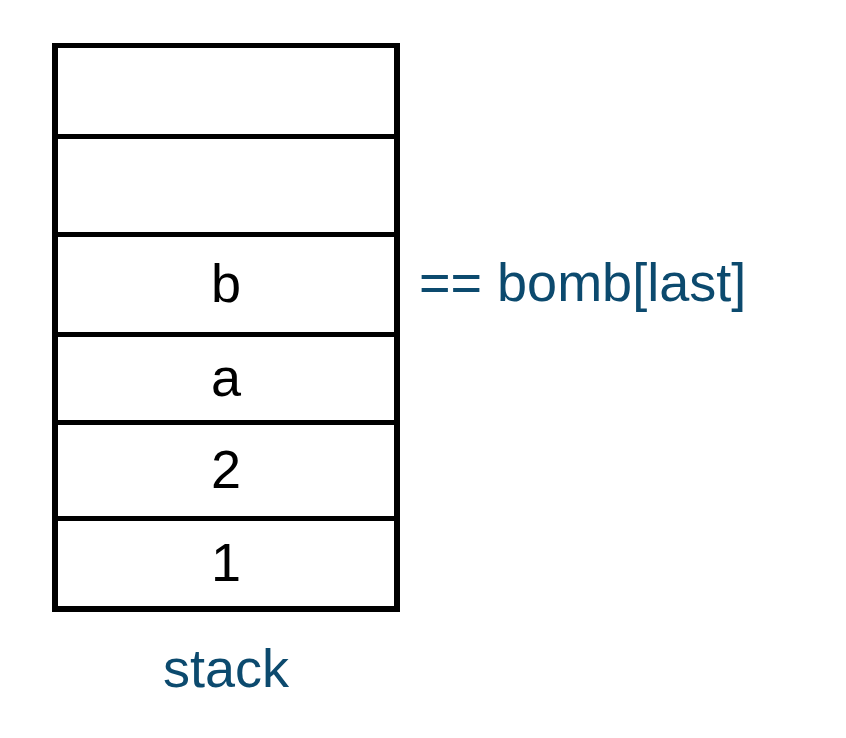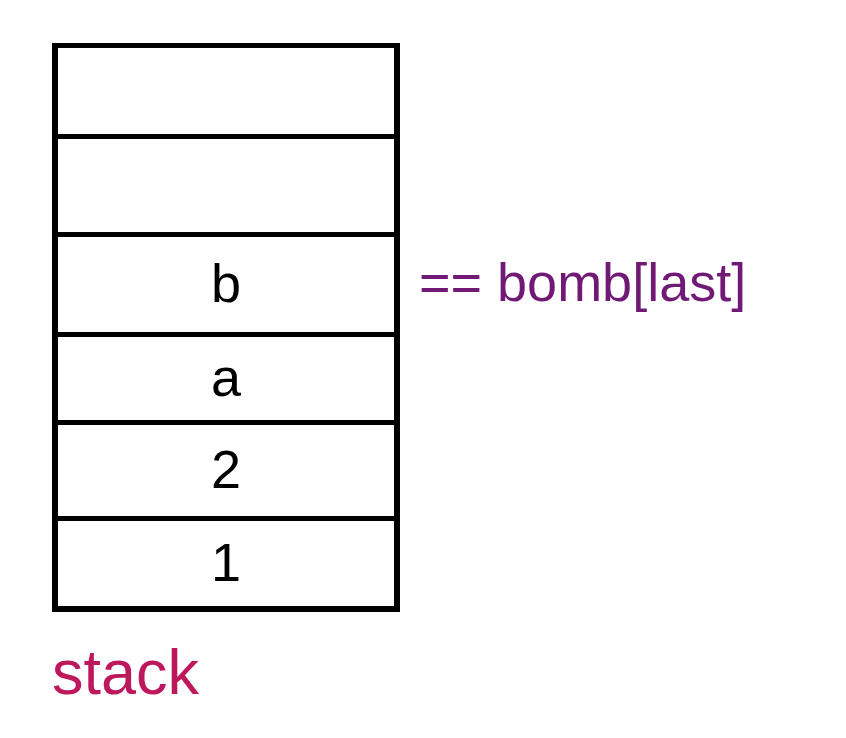--- a/index.html
+++ b/index.html
@@ -54,34 +54,34 @@
 
   
   #annotation {
     position: absolute;
     left: 419px;
     top: 255px;
     font-size: 54px;
     line-height: 1;
     white-space: nowrap;
     font-family: "Liberation Sans", sans-serif;
-    color: #701a75;
+    color: #0c4a6e;
   }
 
   
   #stack-caption {
     position: absolute;
     left: 52px;
     top: 641px;
     width: 348px;
-    text-align: left;
-    font-size: 63px;
+    text-align: center;
+    font-size: 54px;
     line-height: 1;
     font-family: "Liberation Sans", sans-serif;
-    color: #be185d;
+    color: #0c4a6e;
   }
 </style>
 </head>
 <body>
 
 <div id="canvas">
 
   <div id="stack-diagram">
 
     <div class="stack-cell" style="height:91px;">

